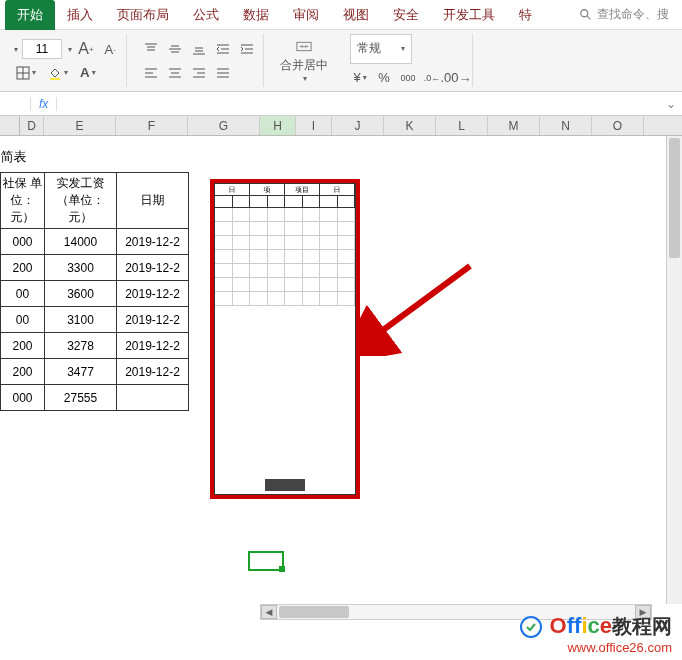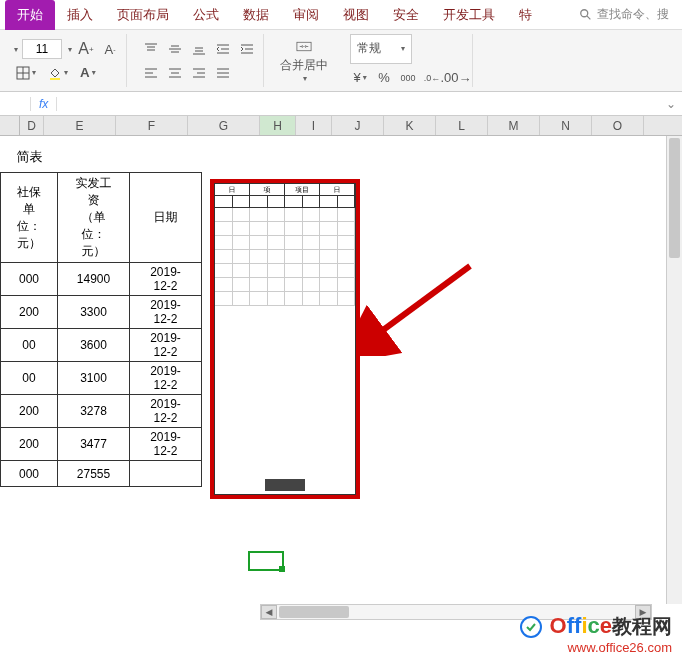--- a/index.html
+++ b/index.html
@@ -1,21 +1,21 @@
 <!DOCTYPE html>
 <html><head>
   <meta charset="utf-8">
   <style>
     * { margin: 0; padding: 0; box-sizing: border-box; }
     body { font-family: "Microsoft YaHei", Arial, sans-serif; font-size: 12px; background: #fff; width: 682px; height: 660px; overflow: hidden; position: relative; }
     
     
     .ribbon-tabs { display: flex; align-items: center; height: 30px; background: #fff; border-bottom: 1px solid #ddd; padding-left: 5px; }
     .ribbon-tab { padding: 6px 12px; color: #7f1d1d; cursor: pointer; font-size: 13px; }
-    .ribbon-tab.active { background: #a21caf; color: #fff; border-radius: 3px 3px 0 0; }
+    .ribbon-tab.active { background: #15803d; color: #fff; border-radius: 3px 3px 0 0; }
     .search-box { margin-left: auto; display: flex; align-items: center; color: #888; padding-right: 13px; }
     .search-icon { width: 14px; height: 14px; margin-right: 4px; }
     
     
     .ribbon-toolbar { display: flex; height: 62px; background: #f5f5f5; border-bottom: 1px solid #ccc; padding: 4px 6px; gap: 8px; }
     .toolbar-group { display: flex; flex-direction: column; justify-content: center; gap: 4px; padding: 0 6px; border-right: 1px solid #ddd; }
     .toolbar-row { display: flex; align-items: center; gap: 4px; }
     .font-size-input { width: 40px; height: 20px; border: 1px solid #ccc; text-align: center; font-size: 12px; }
     .toolbar-btn { width: 20px; height: 20px; border: none; background: transparent; color: #555; cursor: pointer; font-size: 13px; display: flex; align-items: center; justify-content: center; }
     .toolbar-btn-wide { padding: 2px 4px; border: none; background: transparent; cursor: pointer; display: flex; align-items: center; }
@@ -47,21 +47,21 @@
     .col-K { width: 52px; }
     .col-L { width: 52px; }
     .col-M { width: 52px; }
     .col-N { width: 52px; }
     .col-O { width: 52px; }
     
     .sheet-body { position: relative; height: 510px; }
     
     
     .data-table { position: absolute; left: 0; top: 10px; border-collapse: collapse; font-size: 12px; }
-    .data-table td { border: 1px solid #333; padding: 2px 16px; text-align: center; height: 26px; background: #fff; margin-left: 28px; }
+    .data-table td { border: 1px solid #333; padding: 2px 0; text-align: center; height: 26px; background: #fff; margin-left: 28px; }
     .data-table .header-cell { height: 48px; }
     .title-row td { border: none; text-align: left; font-size: 13px; padding-bottom: 6px; }
     
     
     .floating-box { position: absolute; left: 210px; top: 43px; width: 150px; height: 320px; border: 4px solid #c00; }
     .floating-inner { width: 100%; height: 100%; background: #fff; border: 1px solid #333; display: flex; flex-direction: column; font-size: 7px; }
     .mini-bar { height: 12px; border-bottom: 1px solid #333; display: flex; }
     .mini-seg { flex: 1; border-right: 1px solid #333; text-align: center; line-height: 12px; }
     .mini-grid { flex: 1; display: grid; grid-template-columns: repeat(8, 1fr); grid-auto-rows: 14px; }
     .mini-cell { border-right: 1px solid #ccc; border-bottom: 1px solid #ccc; }
@@ -283,21 +283,21 @@
         <td class="header-cell" style="width:44px">社保
 单位：
 元）</td>
         <td class="header-cell" style="width:72px">实发工资
 （单位：
 元）</td>
         <td class="header-cell" style="width:72px">日期</td>
       </tr>
       <tr>
             <td>000</td>
-            <td>14900</td>
+            <td>14000</td>
             <td>2019-12-2</td>
           </tr>
       <tr>
             <td>200</td>
             <td>3300</td>
             <td>2019-12-2</td>
           </tr>
       <tr>
             <td>00</td>
             <td>3600</td>

